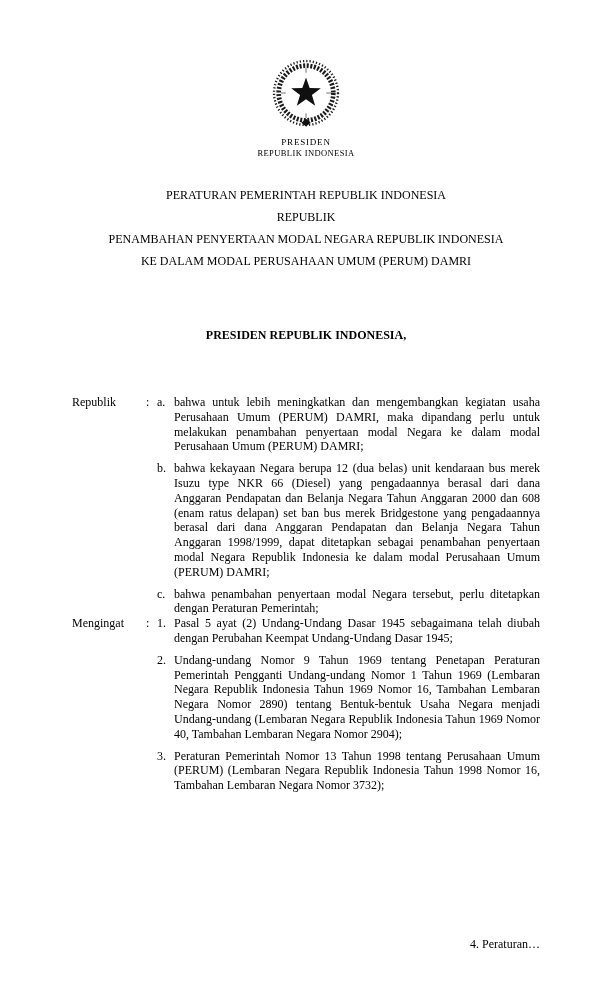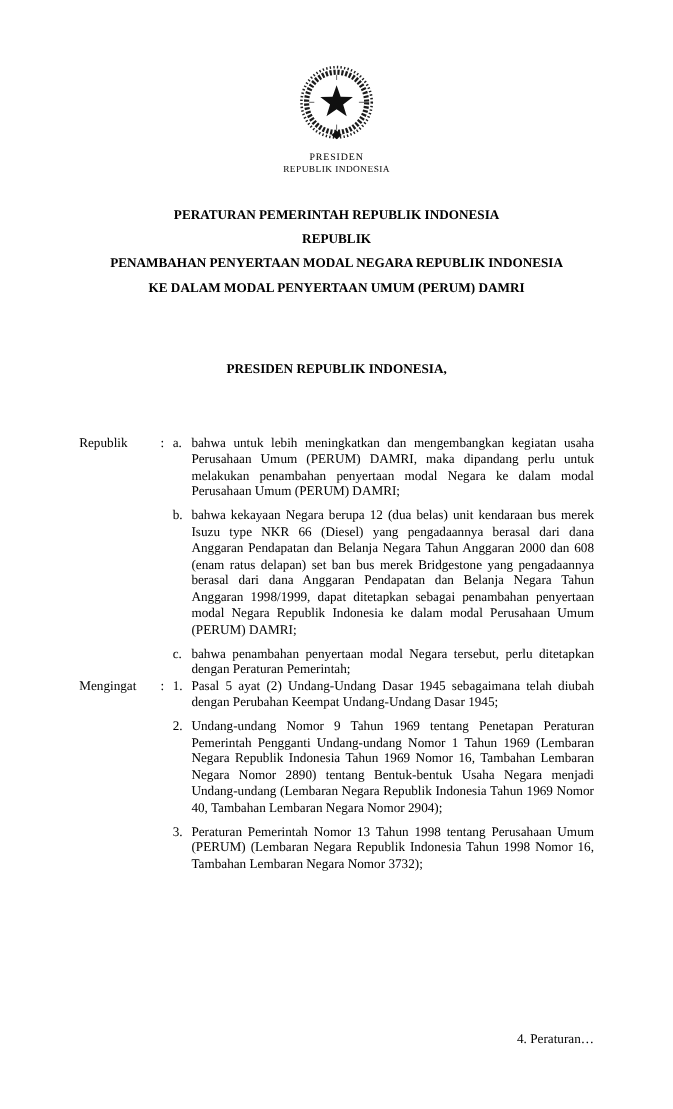--- a/index.html
+++ b/index.html
@@ -18,21 +18,21 @@
     background: #fff;
   }
   .letterhead { text-align: center; }
   .emblem { display: block; margin: 0 auto 5px auto; }
   .lh-line1 { font-size: 9px; letter-spacing: 0.8px; line-height: 11px; }
   .lh-line2 { font-size: 8.5px; letter-spacing: 0.4px; line-height: 11px; }
 
   .title-block {
     margin-top: 25px;
     text-align: center;
-    font-weight: bold;
+    font-weight: normal;
     font-size: 12px;
   }
   .title-block .t-line { line-height: 22px; }
 
   .salutation {
     margin-top: 56px;
     text-align: center;
     font-weight: bold;
     font-size: 12px;
     line-height: 15px;
@@ -80,21 +80,21 @@
       <path d="M44,88 L50,83 L56,88 L50,93 Z" fill="#101010"></path>
     </svg>
     <div class="lh-line1">PRESIDEN</div>
     <div class="lh-line2">REPUBLIK INDONESIA</div>
   </header>
 
   <section class="title-block">
     <div class="t-line">PERATURAN PEMERINTAH REPUBLIK INDONESIA</div>
     <div class="t-line">REPUBLIK</div>
     <div class="t-line">PENAMBAHAN PENYERTAAN MODAL NEGARA REPUBLIK INDONESIA</div>
-    <div class="t-line">KE DALAM MODAL PENYERTAAN UMUM (PERUM) DAMRI</div>
+    <div class="t-line">KE DALAM MODAL PERUSAHAAN UMUM (PERUM) DAMRI</div>
   </section>
 
   <div class="salutation">PRESIDEN REPUBLIK INDONESIA,</div>
 
   <section class="clause clause-menimbang">
     <div class="clause-label">Republik</div>
     <div class="clause-colon">:</div>
     <div class="clause-items">
       <div class="item">
         <span class="item-marker">a.</span>

